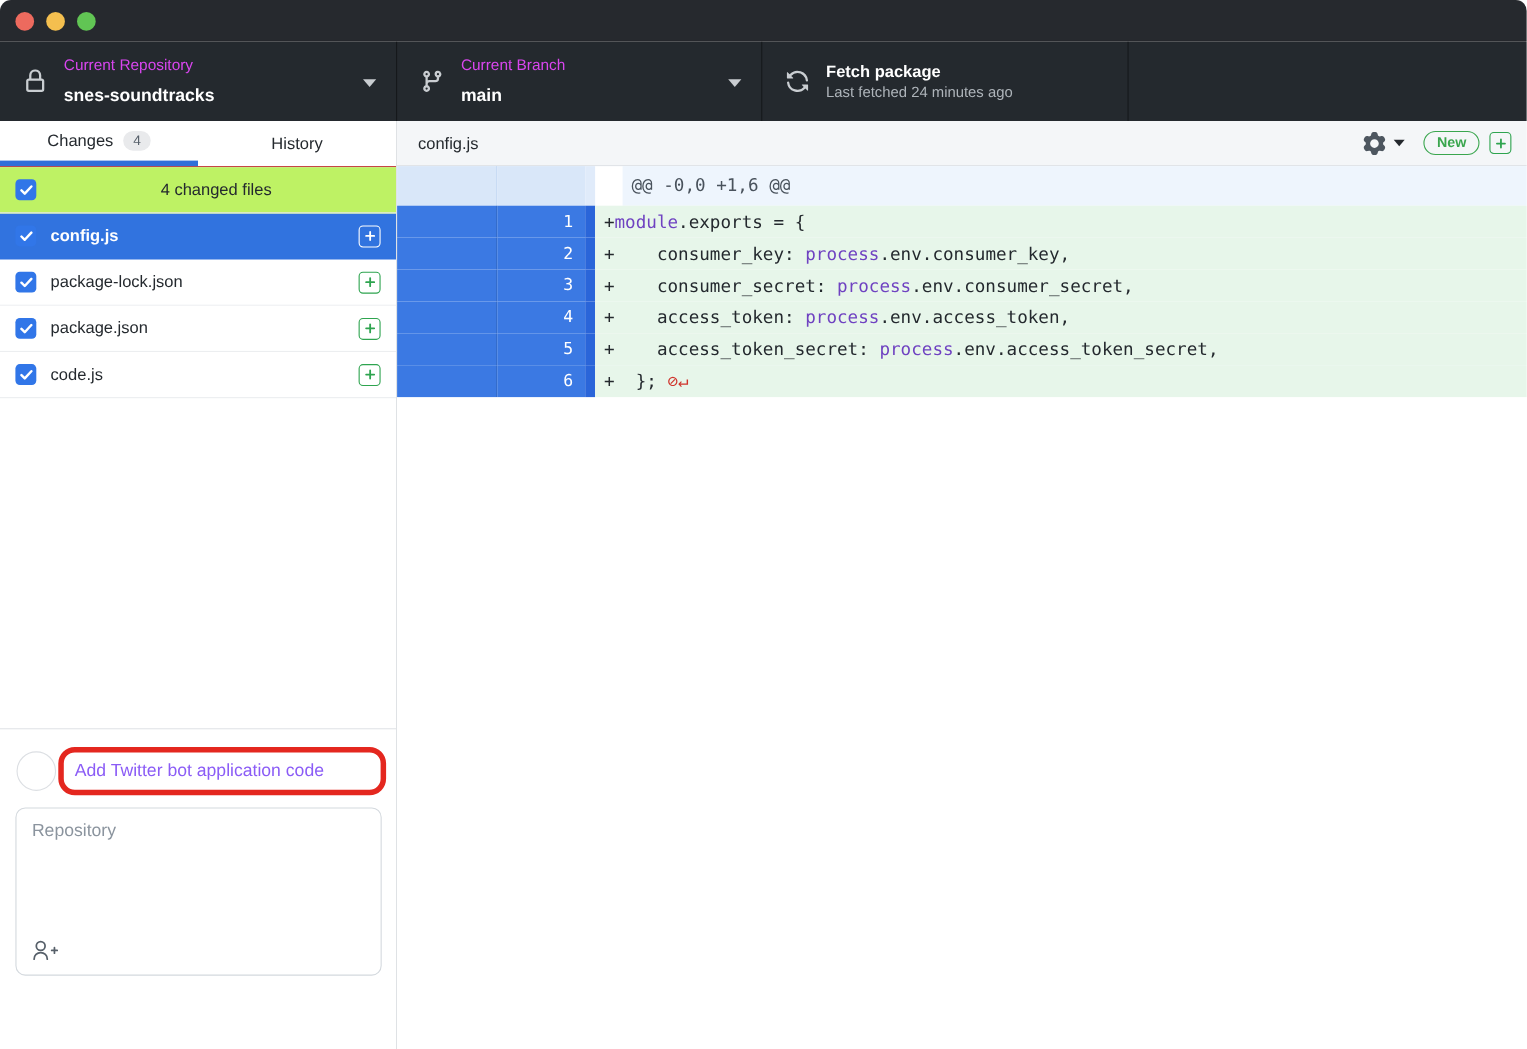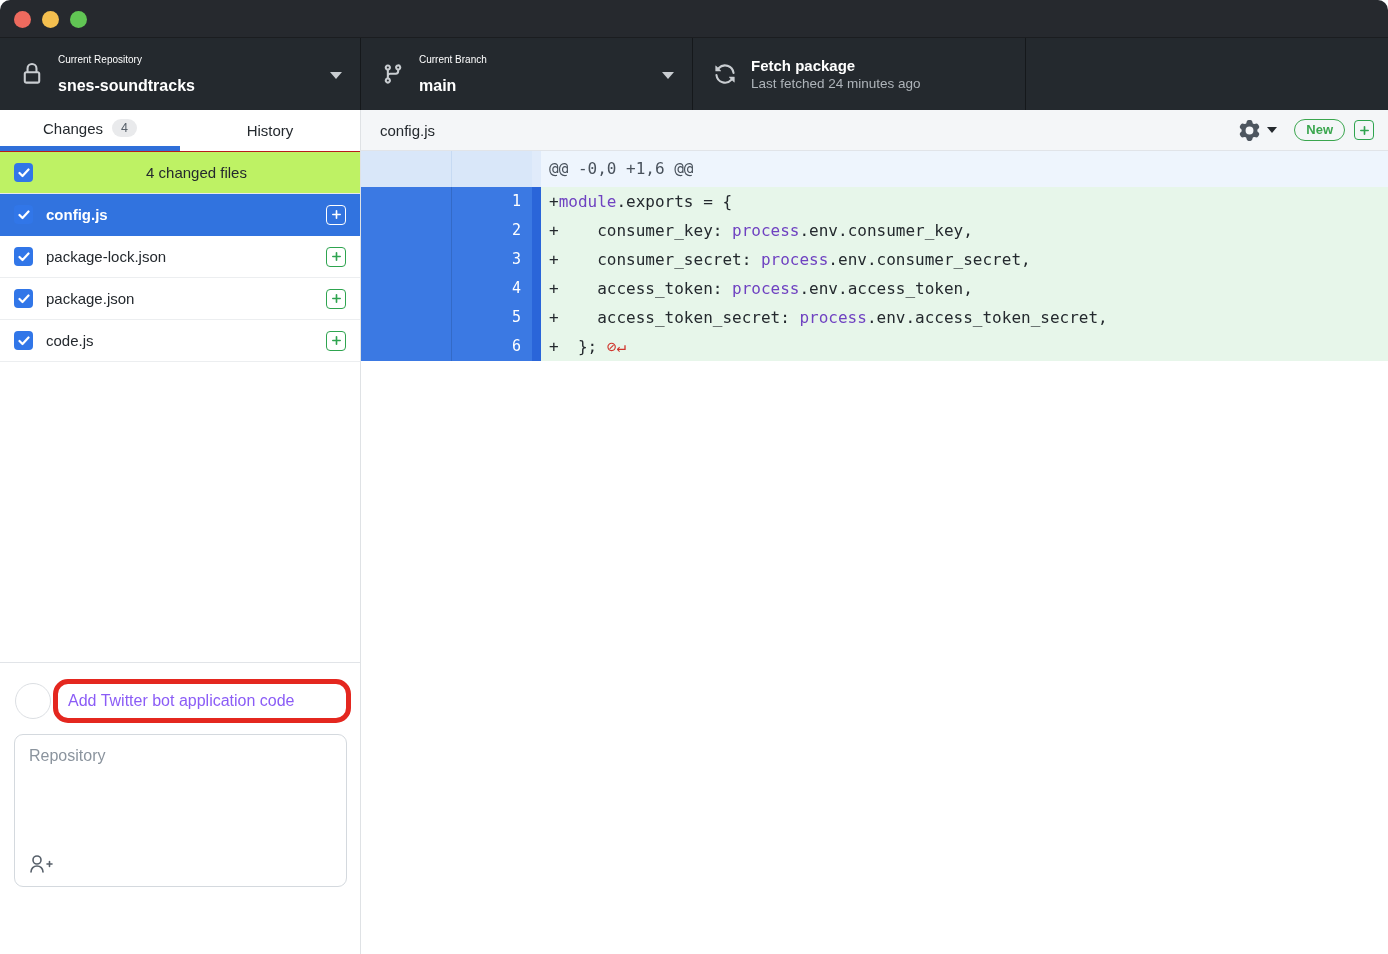--- a/index.html
+++ b/index.html
@@ -15,21 +15,21 @@
 
   
   .toolbar { position:absolute; left:0; top:38px; width:100%; height:72px; background:#24292e; display:flex; }
   .tb-seg { position:relative; display:flex; align-items:center; padding:0 20px; border-right:1px solid #15181b; }
   .tb-seg.repo { width:361px; }
   .tb-seg.branch { width:332px; }
   .tb-seg.fetch { width:333px; }
   .tb-rest { flex:1; }
   .tb-icon { width:24px; height:24px; margin-right:14px; flex:none; display:flex; align-items:center; justify-content:center; }
   .tb-icon svg { width:22px; height:22px; fill:#c9cdd1; }
-  .tb-label { font-size:10px; color:#ffffff; margin-bottom:12px; }
+  .tb-label { font-size:14px; color:#d946ef; margin-bottom:12px; }
   .tb-value { font-size:16px; font-weight:bold; color:#ffffff; }
   .tb-sub { font-size:13.5px; color:#aeb4ba; margin-top:2px; }
   .caret-down { position:absolute; right:18px; top:50%; margin-top:-2px; width:0; height:0; border-left:6px solid transparent; border-right:6px solid transparent; border-top:7px solid #c9cdd1; }
 
   
   .sidebar { position:absolute; left:0; top:110px; width:361px; height:844px; background:#fff; border-right:1px solid #dfe2e5; }
   .tabs { display:flex; height:42px; border-bottom:1px solid #b91c1c; }
   .tab { flex:1; display:flex; align-items:center; justify-content:center; font-size:15px; color:#24292e; position:relative; background:#fff; cursor:default; }
   .tab.active { border-bottom:5px solid #2f6fd9; }
   .tab .badge { margin-left:9px; background:#e9eaec; color:#57606a; font-size:12.5px; padding:2px 9px; border-radius:10px; }
@@ -73,21 +73,21 @@
   .diff { position:absolute; left:0; top:41px; width:1027px; }
   .diff-row { display:flex; }
   .g-old { width:91px; border-right:1px solid rgba(0,0,0,0.12); flex:none; }
   .g-new { width:80px; flex:none; text-align:right; padding-right:11px; font-family:"DejaVu Sans Mono", monospace; font-size:15px; line-height:29px; color:#fff; }
   .g-strip { width:9px; flex:none; }
   .code-cell { flex:1; padding-left:8px; font-family:"DejaVu Sans Mono", monospace; font-size:16px; line-height:29px; white-space:pre; color:#24292e; }
   .diff-row.hunk { height:36px; }
   .diff-row.hunk .g-old { background:#d9e7f9; border-right-color:#c6daf3; }
   .diff-row.hunk .g-new { background:#d9e7f9; }
   .diff-row.hunk .g-strip { background:#e0ebfa; }
-  .diff-row.hunk .code-cell { background:#eef5fd; color:#49525c; line-height:36px; }
+  .diff-row.hunk .code-cell { background:#eef5fd; color:#49525c; line-height:36px;margin-left:25px; }
   .diff-row.code { height:29px; }
   .diff-row.code .g-old { background:#3b79e3; }
   .diff-row.code .g-new { background:#3b79e3; }
   .diff-row.code .g-strip { background:#2a65d9; }
   .diff-row.code .code-cell { background:#e7f6ea; }
   .seg-keyword { color:#6f42c1; }
   .seg-nonewline { color:#d0342c; }
 </style>
 </head>
 <body>

